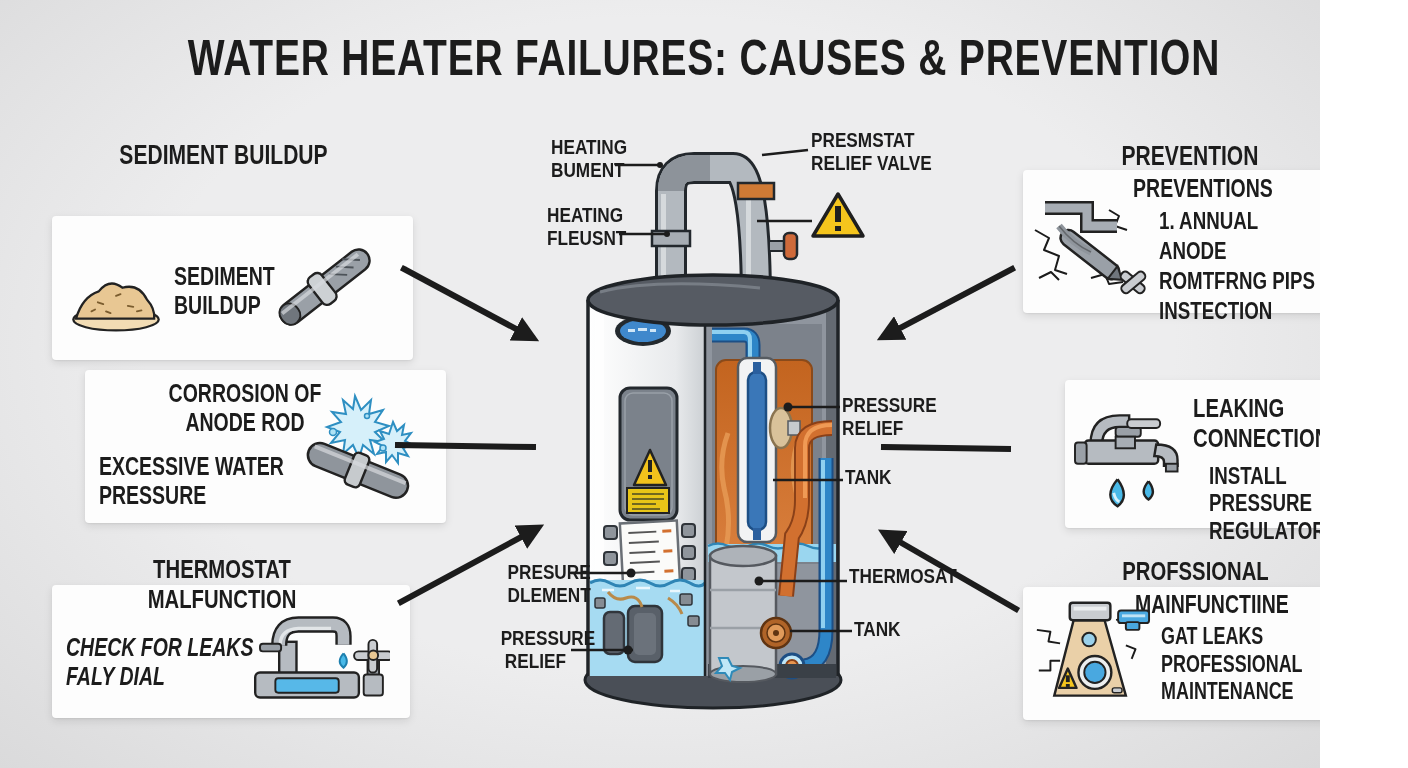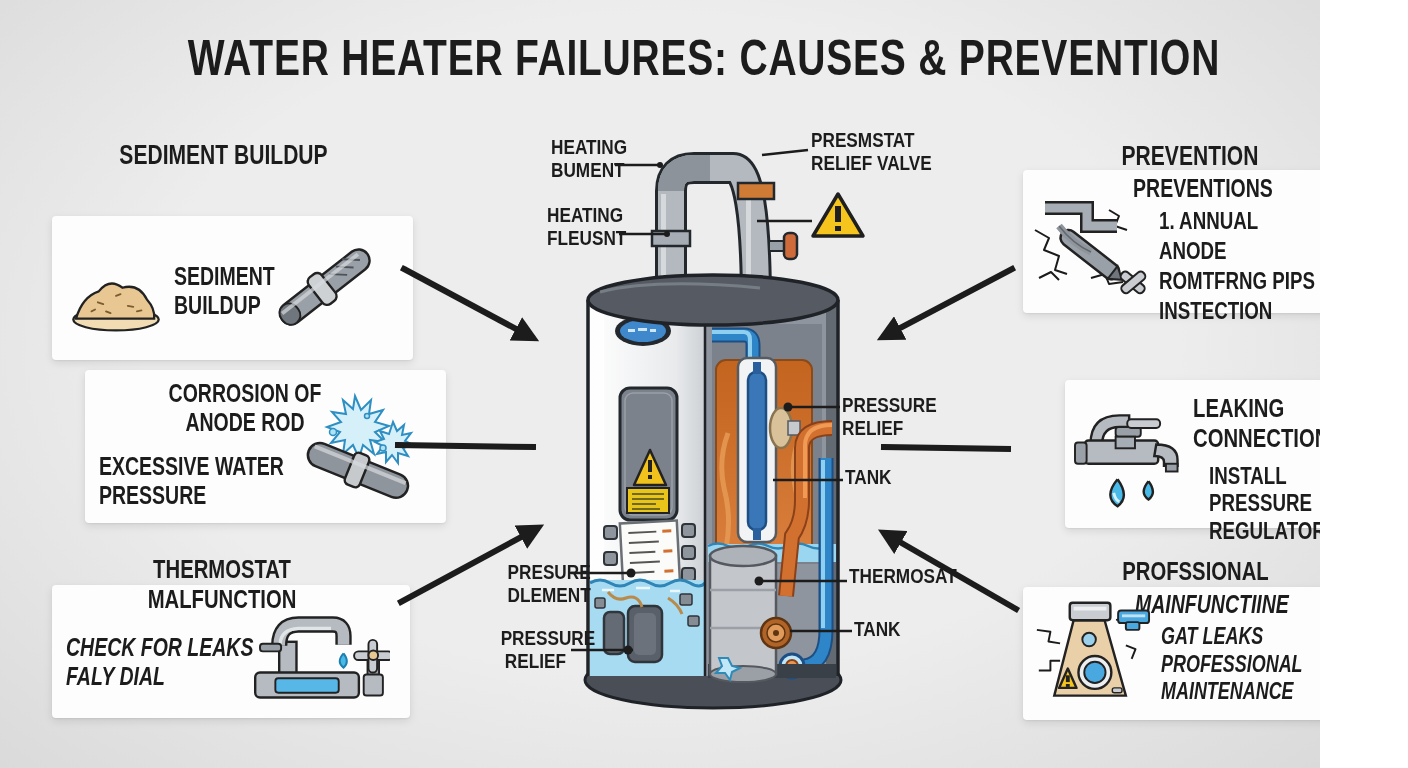--- a/index.html
+++ b/index.html
@@ -143,21 +143,21 @@
       <path d="M78,86 q9,12 0,19 q-10,-7 0,-19" fill="#49b9e8" stroke="#222" stroke-width="2.5"></path>
     </svg>
     <div class="t cx ol bt" style="left:128px;top:14px;font-size:26px;">LEAKING
 CONNECTIONS</div>
     <div class="t cx ol" style="left:144px;top:82px;font-size:24px;">INSTALL PRESSURE
 REGULATOR</div>
   </div>
 
   <div class="t cx oc hd" style="left:1023px;width:345px;top:557px;z-index:3;font-size:26px;">PROFSSIONAL</div>
 
-  <div class="box" style="left:1023px;top:587px;width:330px;height:133px;font-style:italic;">
+  <div class="box" style="left:1023px;top:587px;width:330px;height:133px;">
     <div class="t cx oc bt" style="left:90px;width:200px;top:3px;">MAINFUNCTIINE</div>
     <svg style="left:10px;top:8px;" width="118" height="120" viewBox="0 0 122 124">
       <g stroke="#1b1b1b" stroke-width="2" fill="none" stroke-linejoin="round">
         <path d="M4,36 l14,2 -2,10 12,2"></path>
         <path d="M6,78 l12,0 0,-10 10,0"></path>
         <path d="M96,52 l10,4 -4,10"></path>
         <path d="M86,26 l10,-4 6,8"></path>
       </g>
       <path d="M42,26 L74,26 L96,104 L22,104 Z" fill="#ead0a8" stroke="#222" stroke-width="2.5"></path>
       <rect x="38" y="8" width="42" height="18" rx="3" fill="#c9ccd0" stroke="#222" stroke-width="2.5"></rect>

